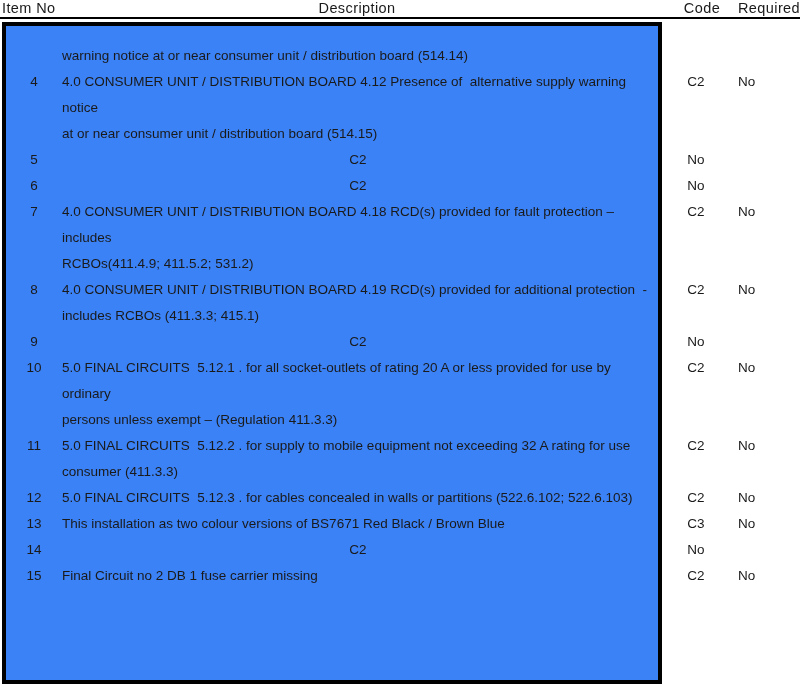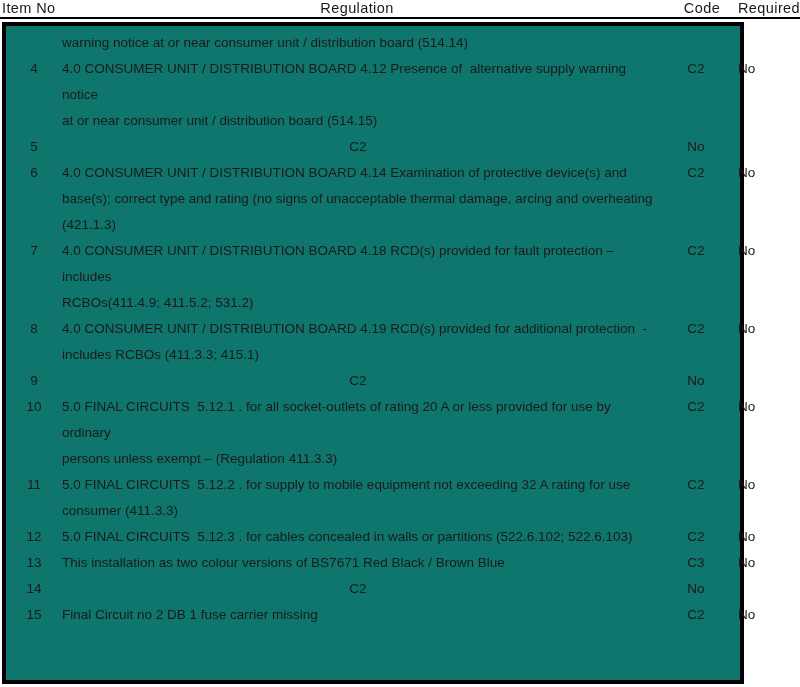--- a/index.html
+++ b/index.html
@@ -33,26 +33,26 @@
   }
   .hc-item { text-align: left; padding-left: 2px; }
   .hc-desc { text-align: center; }
   .hc-code { text-align: center; padding-left: 14px; }
   .hc-req  { text-align: center; }
   
   .box {
     position: absolute;
     top: 22px;
     left: 2px;
-    width: 742px;
+    width: 660px;
     height: 662px;
     box-sizing: border-box;
     border: 4px solid #000000;
-    padding-top: 4px;
-    background: #0f766e;
+    padding-top: 17px;
+    background: #3b82f6;
   }
   .row {
     display: grid;
     grid-template-columns: 56px 592px 84px 1fr;
     align-items: start;
     font-size: 13.5px;
   }
   .cell-item {
     text-align: center;
     line-height: 26px;
@@ -67,21 +67,21 @@
     line-height: 26px;
   }
 </style>
 </head>
 <body>
 
 <div class="page">
 
   <div class="header-row">
     <div class="hc-item">Item No</div>
-    <div class="hc-desc">Regulation</div>
+    <div class="hc-desc">Description</div>
     <div class="hc-code">Code</div>
     <div class="hc-req">Required</div>
   </div>
 
   <div class="box" id="rows-container">
   <div class="row">
     <div class="cell-item"></div>
     <div class="cell-desc">
           <div class="desc-line">warning notice at or near consumer unit / distribution board (514.14)</div>
         </div>
@@ -100,25 +100,20 @@
   </div>
 
   <div class="row">
     <div class="cell-item">5</div>
     <div class="cell-code">C2</div>
     <div class="cell-req">No</div>
   </div>
 
   <div class="row">
     <div class="cell-item">6</div>
-    <div class="cell-desc">
-          <div class="desc-line">4.0 CONSUMER UNIT / DISTRIBUTION BOARD 4.14 Examination of protective device(s) and</div>
-          <div class="desc-line">base(s); correct type and rating (no signs of unacceptable thermal damage, arcing and overheating</div>
-          <div class="desc-line">(421.1.3)</div>
-        </div>
     <div class="cell-code">C2</div>
     <div class="cell-req">No</div>
   </div>
 
   <div class="row">
     <div class="cell-item">7</div>
     <div class="cell-desc">
           <div class="desc-line">4.0 CONSUMER UNIT / DISTRIBUTION BOARD 4.18 RCD(s) provided for fault protection – includes</div>
           <div class="desc-line">RCBOs(411.4.9; 411.5.2; 531.2)</div>
         </div>

